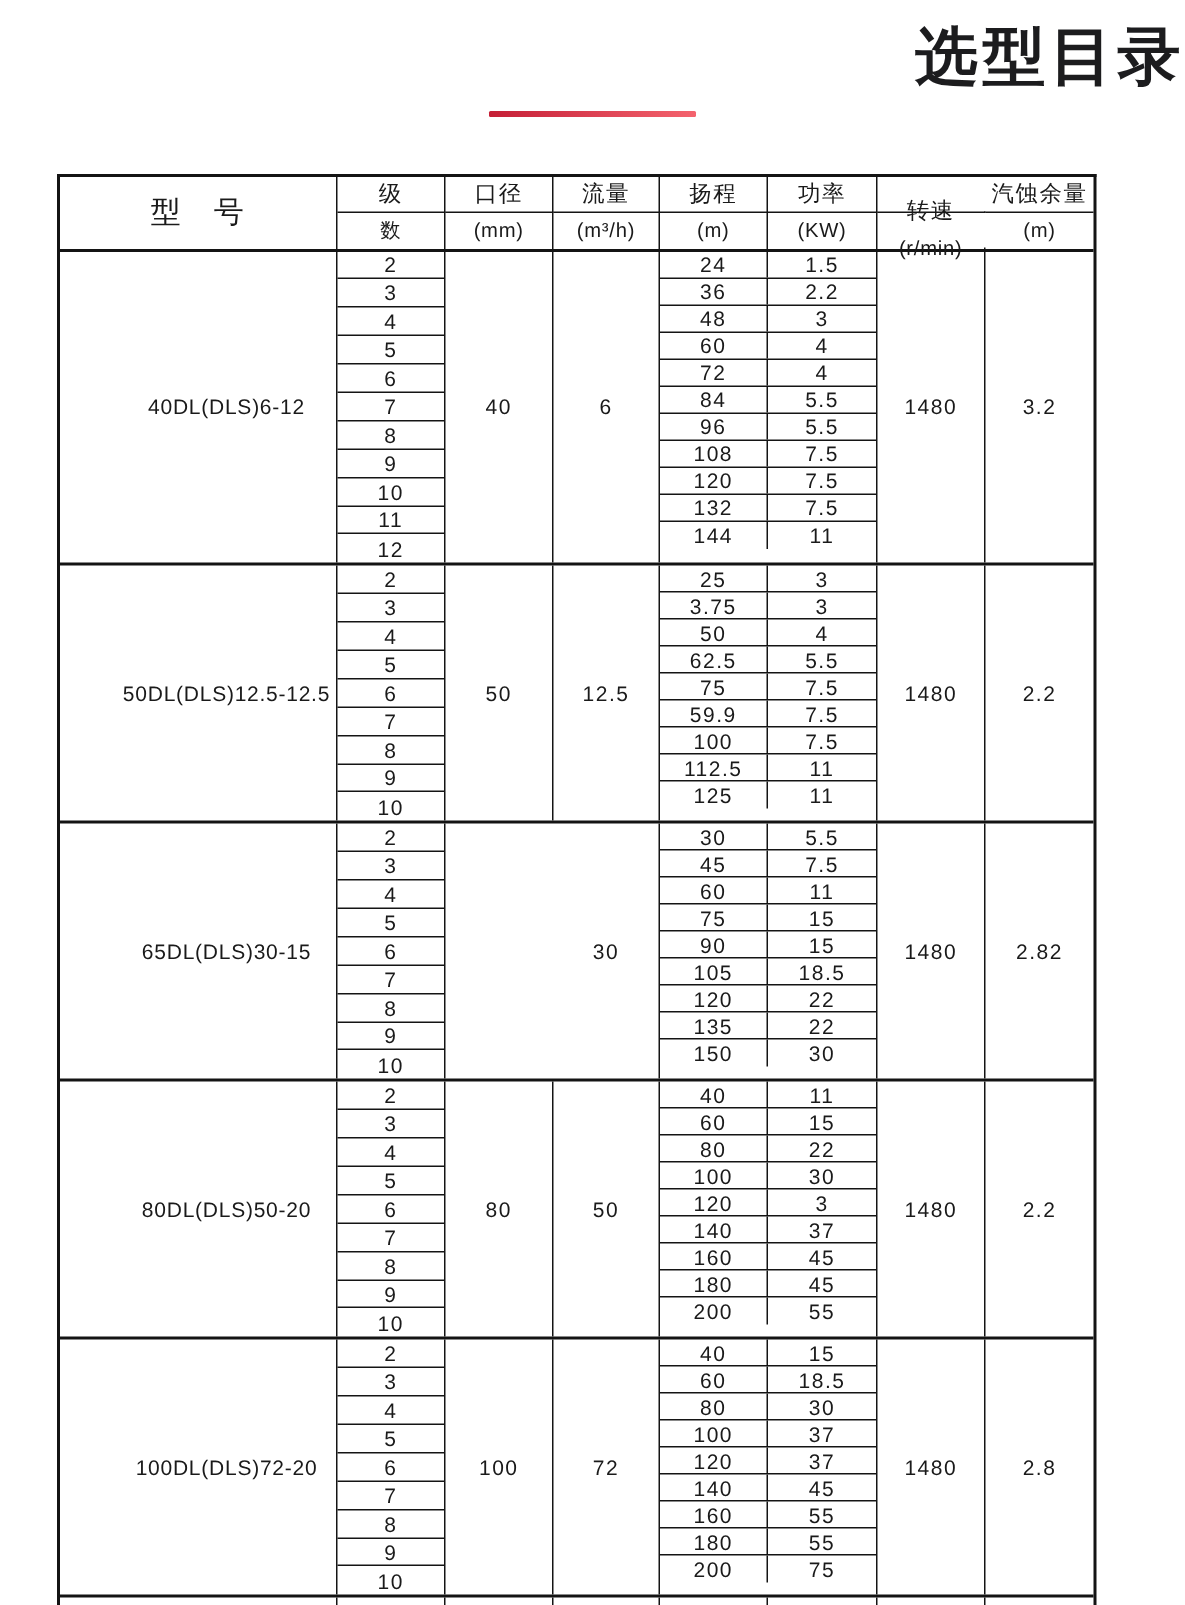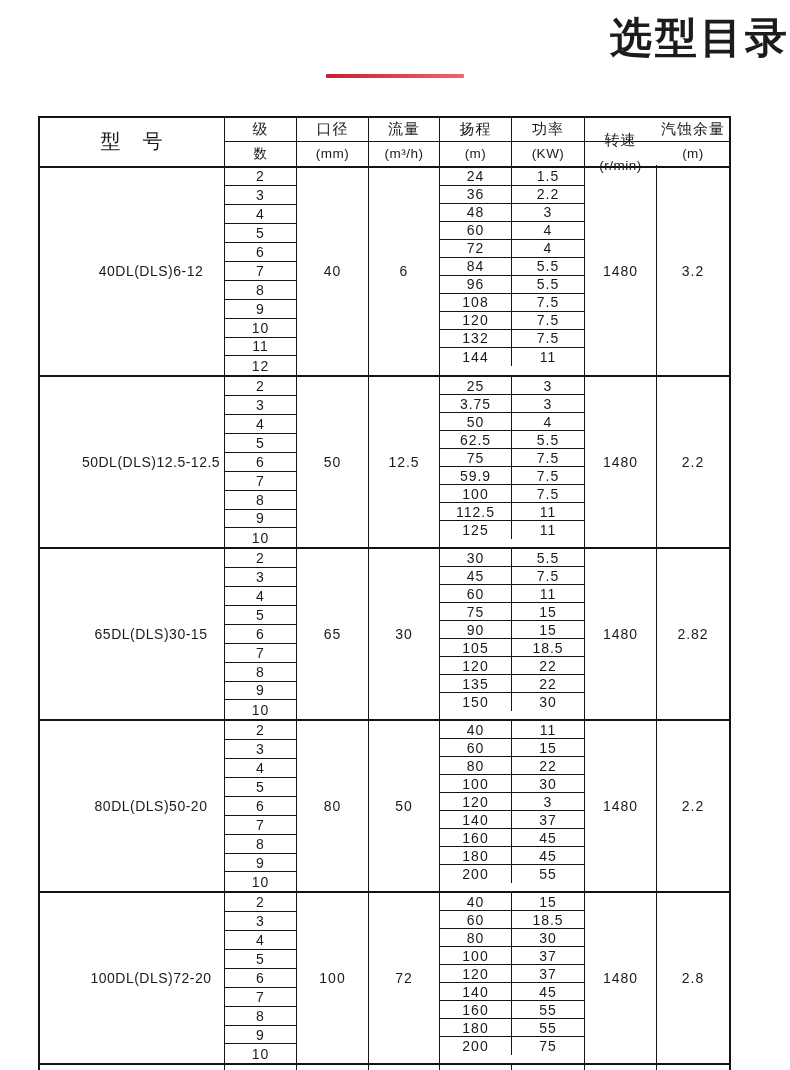--- a/index.html
+++ b/index.html
@@ -258,21 +258,20 @@
             <div class="stage-row">2</div>
             <div class="stage-row">3</div>
             <div class="stage-row">4</div>
             <div class="stage-row">5</div>
             <div class="stage-row">6</div>
             <div class="stage-row">7</div>
             <div class="stage-row">8</div>
             <div class="stage-row">9</div>
             <div class="stage-row">10</div>
           </div>
-    <div class="cell diameter">65</div>
     <div class="cell flow">30</div>
     <div class="hp">
             <div class="hp-row">
               <div class="head-cell">30</div>
               <div class="power-cell">5.5</div>
             </div>
             <div class="hp-row">
               <div class="head-cell">45</div>
               <div class="power-cell">7.5</div>
             </div>

